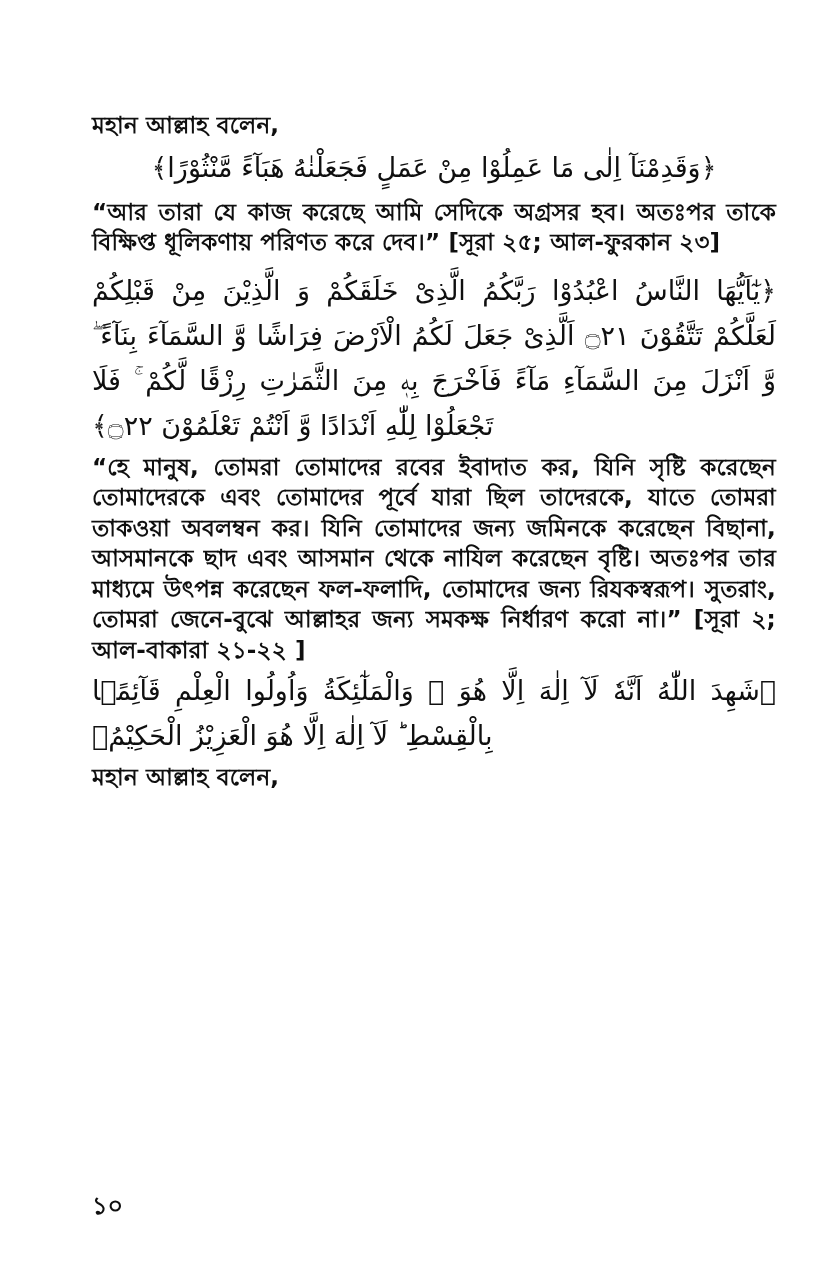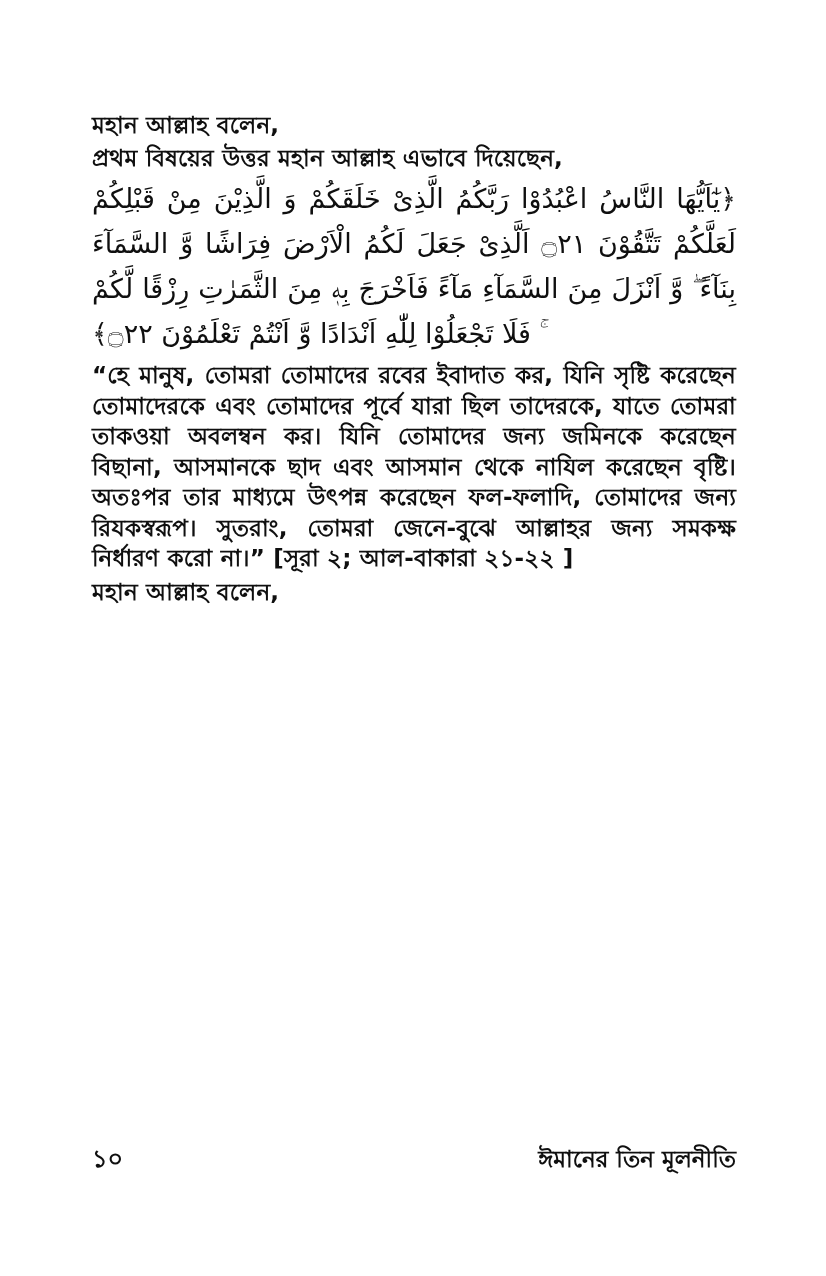--- a/index.html
+++ b/index.html
@@ -4,21 +4,21 @@
 <style>
   html, body { margin: 0; padding: 0; background: #9e9e9e; }
   .page {
     position: relative;
     width: 826px;
     height: 1276px;
     margin: 0 auto;
     background: #ffffff;
     color: #0f0f0f;
     box-sizing: border-box;
-    padding: 110px 90px 0 92px;
+    padding: 110px 50px 0 92px;
     font-family: "DejaVu Sans", "Liberation Sans", sans-serif;
     overflow: hidden;
   }
   
   .bn {
     font-size: 23px;
     line-height: 30.5px;
     font-weight: 600;
     text-align: justify;
     margin: 0;
@@ -53,40 +53,42 @@
     top: 1140px;
     left: 92px;
     right: 90px;
     display: flex;
     justify-content: space-between;
     align-items: baseline;
   }
   .footer .page-num {
     font-size: 24px;
     font-weight: 600;
+    margin-top: 47px;
   }
   .footer .book-title {
     font-size: 23px;
     font-weight: 700;
   }
 </style>
 </head>
 <body>
 
 <div class="page">
 
   <p class="bn label mb2" lang="bn">মহান আল্লাহ বলেন,</p>
+  <p class="ar center mb4" lang="ar" dir="rtl">﴿وَقَدِمْنَآ اِلٰى مَا عَمِلُوْا مِنْ عَمَلٍ فَجَعَلْنٰهُ هَبَآءً مَّنْثُوْرًا﴾</p>
+  <p class="bn mb10" lang="bn">“আর তারা যে কাজ করেছে আমি সেদিকে অগ্রসর হব। অতঃপর তাকে বিক্ষিপ্ত ধূলিকণায় পরিণত করে দেব।” [সূরা ২৫; আল-ফুরকান ২৩]</p>
 
-  <p class="bn label mb3" lang="bn">প্রথম বিষয়ের উত্তর মহান আল্লাহ এভাবে দিয়েছেন,</p>
   <p class="ar justify mb4" lang="ar" dir="rtl">﴿يٰٓاَيُّهَا النَّاسُ اعْبُدُوْا رَبَّكُمُ الَّذِىْ خَلَقَكُمْ وَ الَّذِيْنَ مِنْ قَبْلِكُمْ لَعَلَّكُمْ تَتَّقُوْنَ ۝٢١ اَلَّذِىْ جَعَلَ لَكُمُ الْاَرْضَ فِرَاشًا وَّ السَّمَآءَ بِنَآءً ۖ وَّ اَنْزَلَ مِنَ السَّمَآءِ مَآءً فَاَخْرَجَ بِهٖ مِنَ الثَّمَرٰتِ رِزْقًا لَّكُمْ ۚ فَلَا تَجْعَلُوْا لِلّٰهِ اَنْدَادًا وَّ اَنْتُمْ تَعْلَمُوْنَ ۝٢٢﴾</p>
   <p class="bn mb3" lang="bn">“হে মানুষ, তোমরা তোমাদের রবের ইবাদাত কর, যিনি সৃষ্টি করেছেন তোমাদেরকে এবং তোমাদের পূর্বে যারা ছিল তাদেরকে, যাতে তোমরা তাকওয়া অবলম্বন কর। যিনি তোমাদের জন্য জমিনকে করেছেন বিছানা, আসমানকে ছাদ এবং আসমান থেকে নাযিল করেছেন বৃষ্টি। অতঃপর তার মাধ্যমে উৎপন্ন করেছেন ফল-ফলাদি, তোমাদের জন্য রিযকস্বরূপ। সুতরাং, তোমরা জেনে-বুঝে আল্লাহর জন্য সমকক্ষ নির্ধারণ করো না।” [সূরা ২; আল-বাকারা ২১-২২ ]</p>
 
 
+  <p class="ar justify mb4" lang="ar" dir="rtl">﴿شَهِدَ اللّٰهُ اَنَّهٗ لَآ اِلٰهَ اِلَّا هُوَ ۙ وَالْمَلٰٓئِكَةُ وَاُولُوا الْعِلْمِ قَآئِمًۢا بِالْقِسْطِ ؕ لَآ اِلٰهَ اِلَّا هُوَ الْعَزِيْزُ الْحَكِيْمُ﴾</p>
 
 
   <p class="bn label mb2" lang="bn">মহান আল্লাহ বলেন,</p>
 
   <div class="footer">
     <span class="page-num" lang="bn">১০</span>
-    <span class="book-title" lang="bn">ঈমানের তিন মূলনীতি</span>
   </div>
 
 </div>
 
 </body></html>

